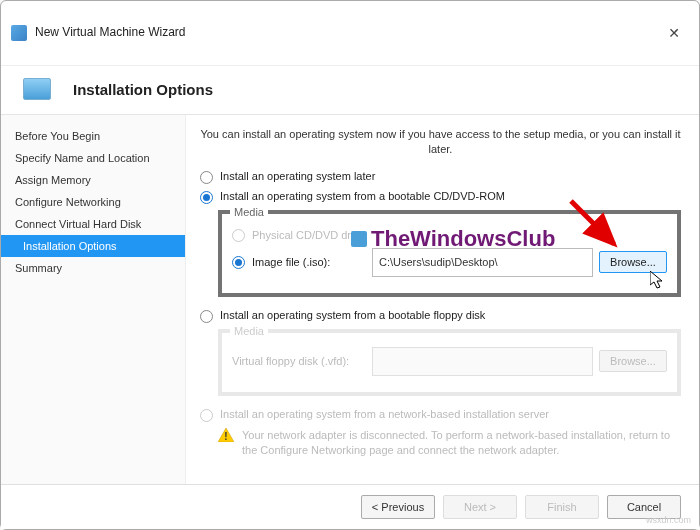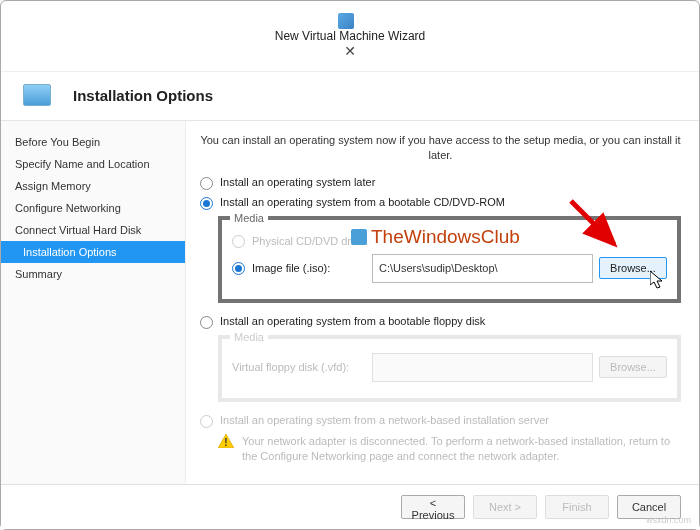--- a/index.html
+++ b/index.html
@@ -1,18 +1,18 @@
 <!DOCTYPE html>
 <html><head>
   <meta charset="utf-8">
   <style>
     * { box-sizing: border-box; font-family: 'Segoe UI', Tahoma, sans-serif; }
     body { margin: 0; background: #f8f8f8; width: 700px; height: 530px; overflow: hidden; }
     .window { width: 700px; height: 530px; background: #fff; border: 1px solid #aaa; border-radius: 6px; position: relative; display: flex; flex-direction: column; }
-    .titlebar { display: flex; align-items: center; padding: 12px 10px; border-bottom: 1px solid #eee; flex-direction: column; }
+    .titlebar { display: flex; align-items: flex-start; padding: 24px 10px; border-bottom: 1px solid #eee; }
     .titlebar .icon { width: 16px; height: 16px; background: linear-gradient(135deg,#5aa9e6,#3b82c4); margin-right: 8px; border-radius:2px; }
     .titlebar .title { font-size: 12px; color: #222; flex:1; }
     .titlebar .close { width: 30px; text-align:center; font-size:14px; color:#444; cursor:pointer; }
     .header { display:flex; align-items:center; padding: 12px 22px 14px 22px; }
     .header .hicon { width:28px; height:22px; background: linear-gradient(180deg,#8fcff5,#4a9fd8); border:1px solid #7aaed1; border-radius:2px; margin-right:22px;}
     .header h1 { font-size:15px; font-weight:600; color:#222; margin:0; }
     .body { flex:1; display:flex; border-top:1px solid #e5e5e5; overflow:hidden;}
     .sidebar { width:185px; background:#fafafa; padding:10px 0; border-right:1px solid #eee;}
     .sidebar-item { font-size:11px; color:#333; padding:5px 14px; cursor:pointer; white-space:nowrap;}
     .sidebar-item.active { background:#2196f3; color:#fff; padding-left:22px;}
@@ -29,28 +29,28 @@
     .fieldset.disabled { border-color:#e8e8e8;}
     .fs-title { position:absolute; top:-8px; left:8px; background:#fff; padding:0 4px; font-size:11px; color:#666;}
     .fs-title.disabled{color:#ccc;}
     .row { display:flex; align-items:center; margin:6px 0;}
     .row-label { width:140px; display:flex; align-items:center;}
     .pathbox { flex:1; border:1px solid #bbb; height:29px; padding:2px 6px; font-size:11px; background:#fff; color:#333;}
     .pathbox.disabled { border-color:#e0e0e0; background:#fafafa; color:#ccc;}
     .browse { width:68px; height:22px; margin-left:6px; font-size:11px; border:1px solid #888; background:#eaeaea; cursor:pointer; border-radius:2px; color:#222;}
     .browse.focus { border:1px solid #2196f3; background:#e3f2fd;}
     .browse.disabled { color:#bbb; border-color:#ddd; background:#f5f5f5; cursor:default;}
-    .watermark { position:absolute; left:350px; top:225px; font-size:19px; font-weight:400; color:#c2410c; pointer-events:none; display:flex; align-items:center; gap:4px;}
+    .watermark { position:absolute; left:350px; top:225px; font-size:22px; font-weight:700; color:#701a75; pointer-events:none; display:flex; align-items:center; gap:4px;}
     .watermark .wicon{width:16px;height:16px;background:#4a9fd8;border-radius:2px;}
     .arrow { position:absolute; left:565px; top:195px; pointer-events:none;}
     .warning-row { display:flex; align-items:flex-start; margin:6px 0 0 18px; gap:8px;}
     .warn-icon { width:16px; height:14px; flex-shrink:0;}
     .warn-text { color:#bbb; font-size:11px; line-height:1.4;}
     .footer { border-top:1px solid #e0e0e0; padding:10px 18px; display:flex; justify-content:flex-end; gap:8px; background:#fff;}
-    .footer button { width:64px; height:24px; font-size:11px; border:1px solid #aaa; background:#f5f5f5; border-radius:2px; color:#333; cursor:pointer;}
+    .footer button { width:74px; height:24px; font-size:11px; border:1px solid #aaa; background:#f5f5f5; border-radius:2px; color:#333; cursor:pointer;}
     .footer button.disabled { color:#bbb; border-color:#ddd; cursor:default;}
     .credit{position:absolute;right:8px;bottom:4px;font-size:9px;color:#ccc;}
     .cursor { position:absolute; left:649px; top:270px; pointer-events:none;}
   </style>
 </head>
 <body>
 
 <div class="window">
 
   <div class="titlebar">

